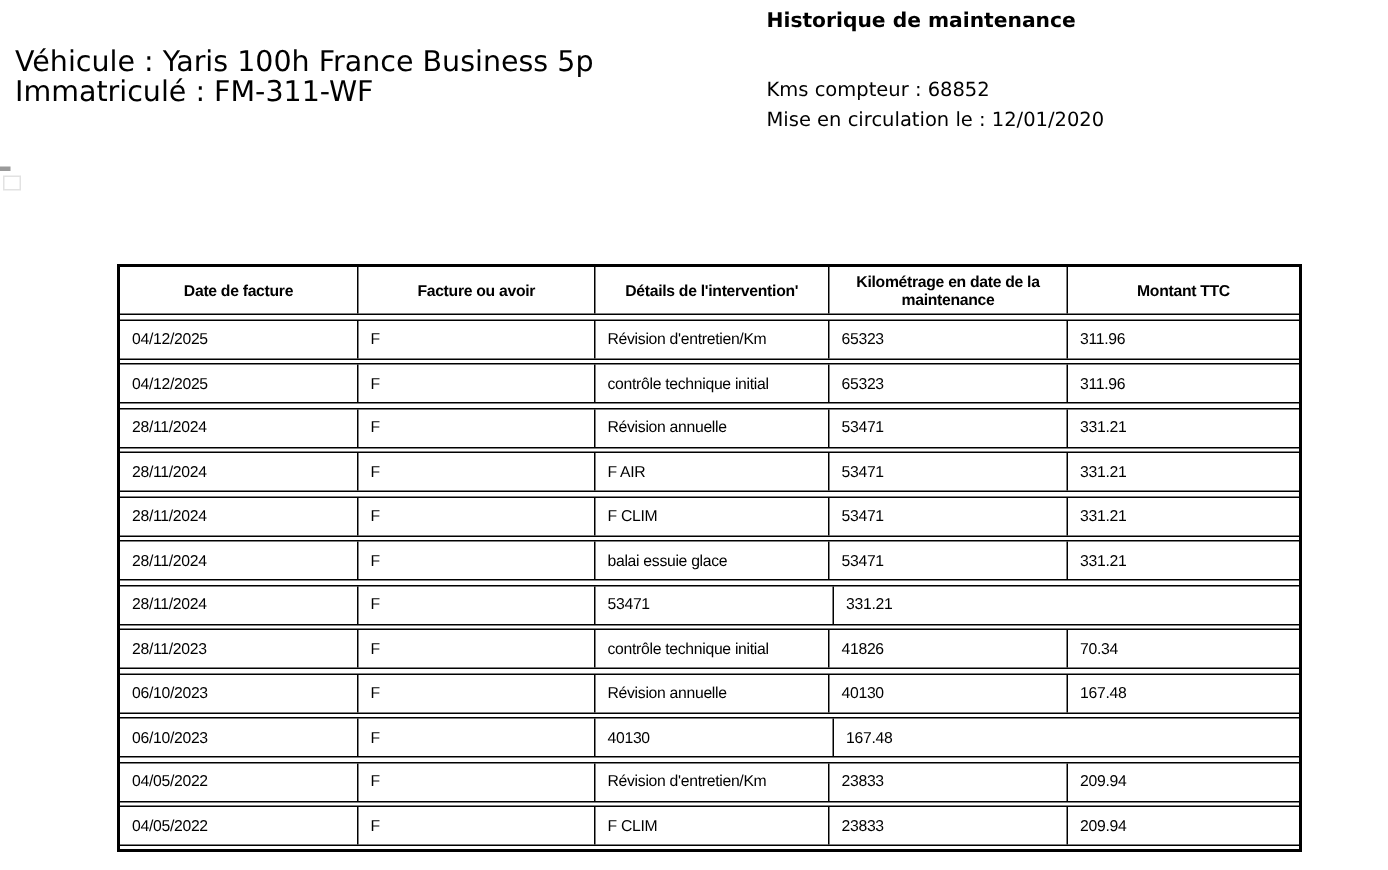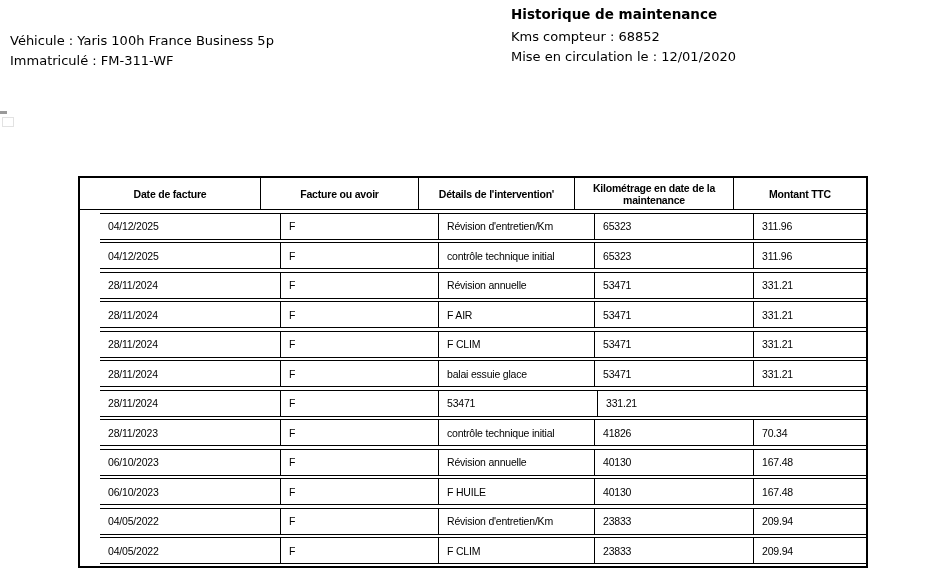--- a/index.html
+++ b/index.html
@@ -15,33 +15,33 @@
     font-family: "DejaVu Sans", "Liberation Sans", sans-serif;
     color: #000000;
     overflow: hidden;
   }
 
   
   .vehicle-block {
     position: absolute;
     left: 10px;
     top: 31px;
-    font-size: 13px;
+    font-size: 19px;
     line-height: 20px;
   }
   .title-block {
     position: absolute;
     left: 511px;
     top: 5px;
   }
   .doc-title {
     font-size: 13.5px;
     font-weight: bold;
     line-height: 18px;
-    margin-bottom: 4px;
+    margin-bottom: 28px;
   }
   .meta-line {
     font-size: 13px;
     line-height: 20px;
   }
 
   
   .artifact {
     position: absolute;
     left: 0;
@@ -91,33 +91,32 @@
     align-items: center;
     justify-content: center;
   }
   .drow {
     display: flex;
     align-items: center;
     height: 25px;
     margin-top: 2.5px;
     border-top: 1.5px solid #000;
     border-bottom: 1.5px solid #000;
-    margin-left: 20px;
   }
   .dcell {
     box-sizing: border-box;
     font-size: 10.5px;
     padding: 0 0 0 8px;
     align-self: stretch;
     display: flex;
     align-items: center;
     overflow: hidden;
     white-space: nowrap;
   }
-  .c0 { width: 181px; }
+  .c0 { width: 159px; }
   .c1 { width: 158px; }
   .c2 { width: 156px; }
   .c3 { width: 159px; }
   .c4 { flex: 1; }
   .vline { border-right: 1.5px solid #000; }
 </style>
 </head>
 <body>
 
 <div class="page">
@@ -202,21 +201,20 @@
         <div class="drow">
           <div class="dcell c0 vline">06/10/2023</div>
           <div class="dcell c1 vline">F</div>
           <div class="dcell c2 vline">Révision annuelle</div>
           <div class="dcell c3 vline">40130</div>
           <div class="dcell c4">167.48</div>
         </div>
         <div class="drow">
           <div class="dcell c0 vline">06/10/2023</div>
           <div class="dcell c1 vline">F</div>
-          <div class="dcell c2 vline">F HUILE</div>
           <div class="dcell c3 vline">40130</div>
           <div class="dcell c4">167.48</div>
         </div>
         <div class="drow">
           <div class="dcell c0 vline">04/05/2022</div>
           <div class="dcell c1 vline">F</div>
           <div class="dcell c2 vline">Révision d'entretien/Km</div>
           <div class="dcell c3 vline">23833</div>
           <div class="dcell c4">209.94</div>
         </div>

